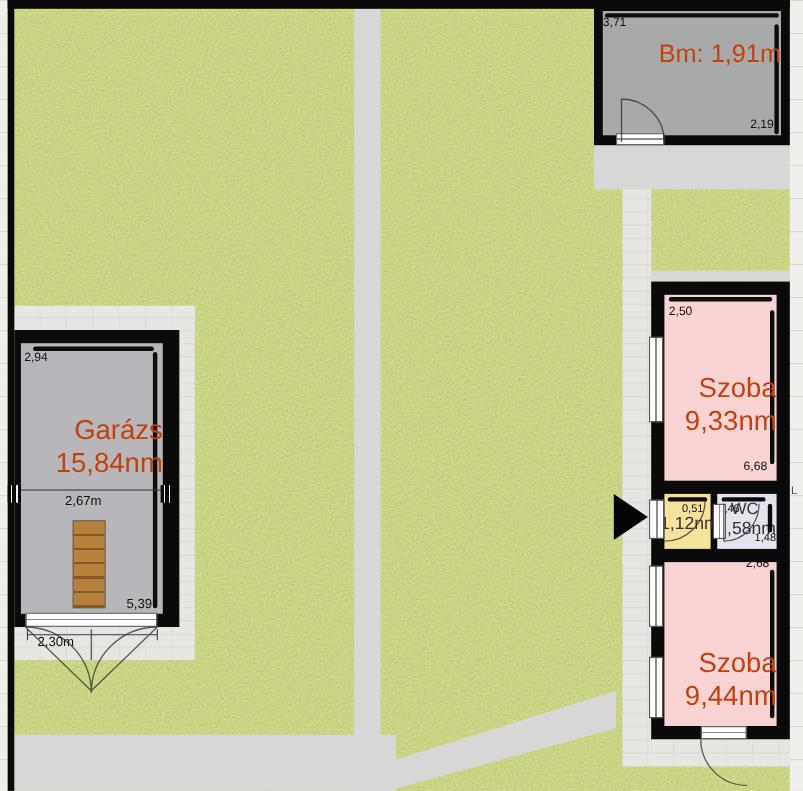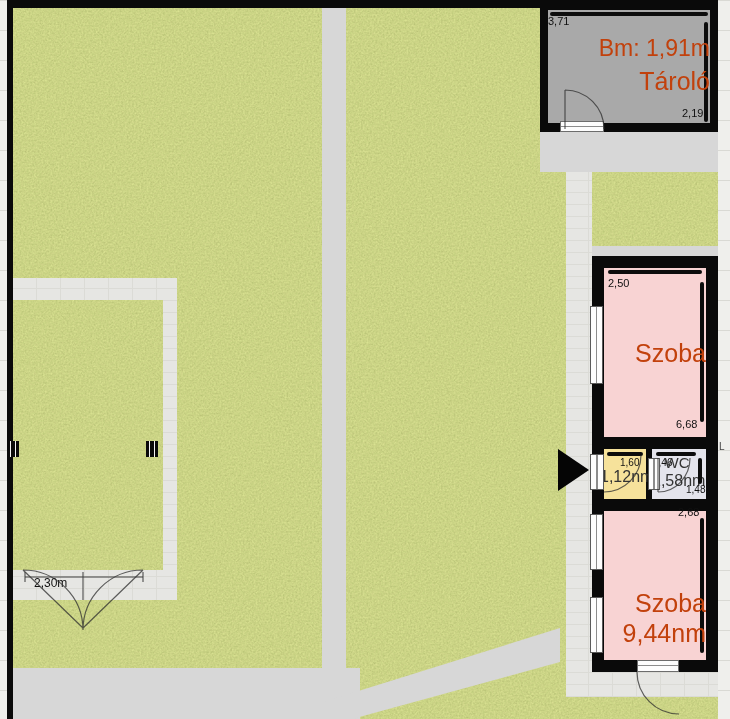--- a/index.html
+++ b/index.html
@@ -63,44 +63,57 @@
     <rect x="7" y="0" width="711" height="8" fill="#0a0a0a"></rect>
     <rect x="7" y="0" width="6" height="719" fill="#0a0a0a"></rect>
   </svg>
 
   <div class="room" style="left:540px;top:0;width:178px;height:132px;">
     <div class="fill" style="left:8px;top:10px;right:8px;bottom:9px;background:#a9a9a9;"></div>
     <div class="bar-h" style="left:10px;top:12px;width:158px;"></div>
     <div class="bar-v" style="left:164px;top:22px;height:100px;"></div>
     <div class="lbl dim" style="left:8px;top:15px;">3,71</div>
     <div class="lbl title" style="left:8px;width:162px;top:20px;font-size:23px;">Bm: 1,91m</div>
-    <div class="lbl title" style="left:8px;width:162px;top:52px;">Tároló</div>
     <div class="lbl dim" style="left:142px;top:107px;">2,19</div>
     <div class="thresh-h" style="left:20px;top:121px;width:44px;height:11px;"></div>
   </div>
 
+  <div class="room" style="left:13px;top:300px;width:150px;height:270px;">
+    <div class="fill" style="left:6px;top:12px;right:15px;bottom:12px;background:#b7b7bb;"></div>
+    <div class="bar-h" style="left:17px;top:15px;width:110px;"></div>
+    <div class="bar-v" style="left:126px;top:20px;height:233px;"></div>
+    <div class="lbl dim" style="left:9px;top:19px;">2,94</div>
+    <div class="lbl title" style="left:6px;width:129px;top:62px;">Garázs</div>
+    <div class="lbl title" style="left:6px;width:129px;top:92px;">15,84nm</div>
+    <div class="thin-line" style="left:6px;top:145px;width:129px;"></div>
+    <div class="lbl dim" style="left:46px;top:149px;font-size:12px;">2,67m</div>
+    <div id="stairs" style="left:53px;top:173px;width:30px;height:80px;"></div>
+    <div class="lbl dim" style="left:102px;top:243px;font-size:12px;">5,39</div>
+    <div class="thresh-h" style="left:10px;top:257px;width:120px;height:13px;"></div>
+  </div>
 
   <div class="marker" style="left:7px;top:441px;"></div>
   <div class="marker" style="left:146px;top:441px;"></div>
   <div class="lbl dim abs" style="left:34px;top:577px;font-size:12px;">2,30m</div>
 
   <div class="room" style="left:592px;top:256px;width:126px;height:416px;">
 
     <div class="fill" style="left:12px;top:12px;width:102px;height:169px;background:#f8d3d3;"></div>
     <div class="bar-h" style="left:16px;top:14px;width:94px;"></div>
     <div class="bar-v" style="left:108px;top:26px;height:140px;"></div>
     <div class="lbl dim" style="left:16px;top:21px;">2,50</div>
     <div class="lbl title" style="left:12px;width:102px;top:68px;">Szoba</div>
+    <div class="lbl title" style="left:12px;width:102px;top:98px;">9,33nm</div>
     <div class="lbl dim" style="left:84px;top:162px;">6,68</div>
 
     <div class="fill" style="left:12px;top:193px;width:42px;height:50px;background:#f6e29b;"></div>
     <div class="fill" style="left:60px;top:193px;width:54px;height:50px;background:#e4e4ec;"></div>
     <div class="bar-h" style="left:15px;top:196px;width:36px;"></div>
     <div class="bar-h" style="left:64px;top:196px;width:40px;"></div>
-    <div class="lbl dim" style="left:28px;top:201px;font-size:10px;">1,60</div>
+    <div class="lbl dim" style="left:28px;top:201px;font-size:10px;">0,51</div>
     <div class="lbl dim" style="left:61px;top:201px;font-size:10px;">1,46</div>
     <div class="lbl" style="left:8px;width:48px;top:212px;font-size:16px;text-align:center;color:#333;">1,12nm</div>
     <div class="lbl" style="left:60px;width:50px;top:199px;font-size:15px;text-align:center;color:#333;">WC</div>
     <div class="lbl" style="left:60px;width:52px;top:216px;font-size:16px;text-align:center;color:#333;">1,58nm</div>
     <div class="lbl dim" style="left:94px;top:228px;font-size:10px;">1,48</div>
     <div class="bar-v" style="left:106px;top:202px;height:26px;"></div>
 
     <div class="fill" style="left:12px;top:255px;width:102px;height:149px;background:#f8d3d3;"></div>
     <div class="lbl dim" style="left:86px;top:250px;">2,68</div>
     <div class="bar-v" style="left:108px;top:262px;height:135px;"></div>

